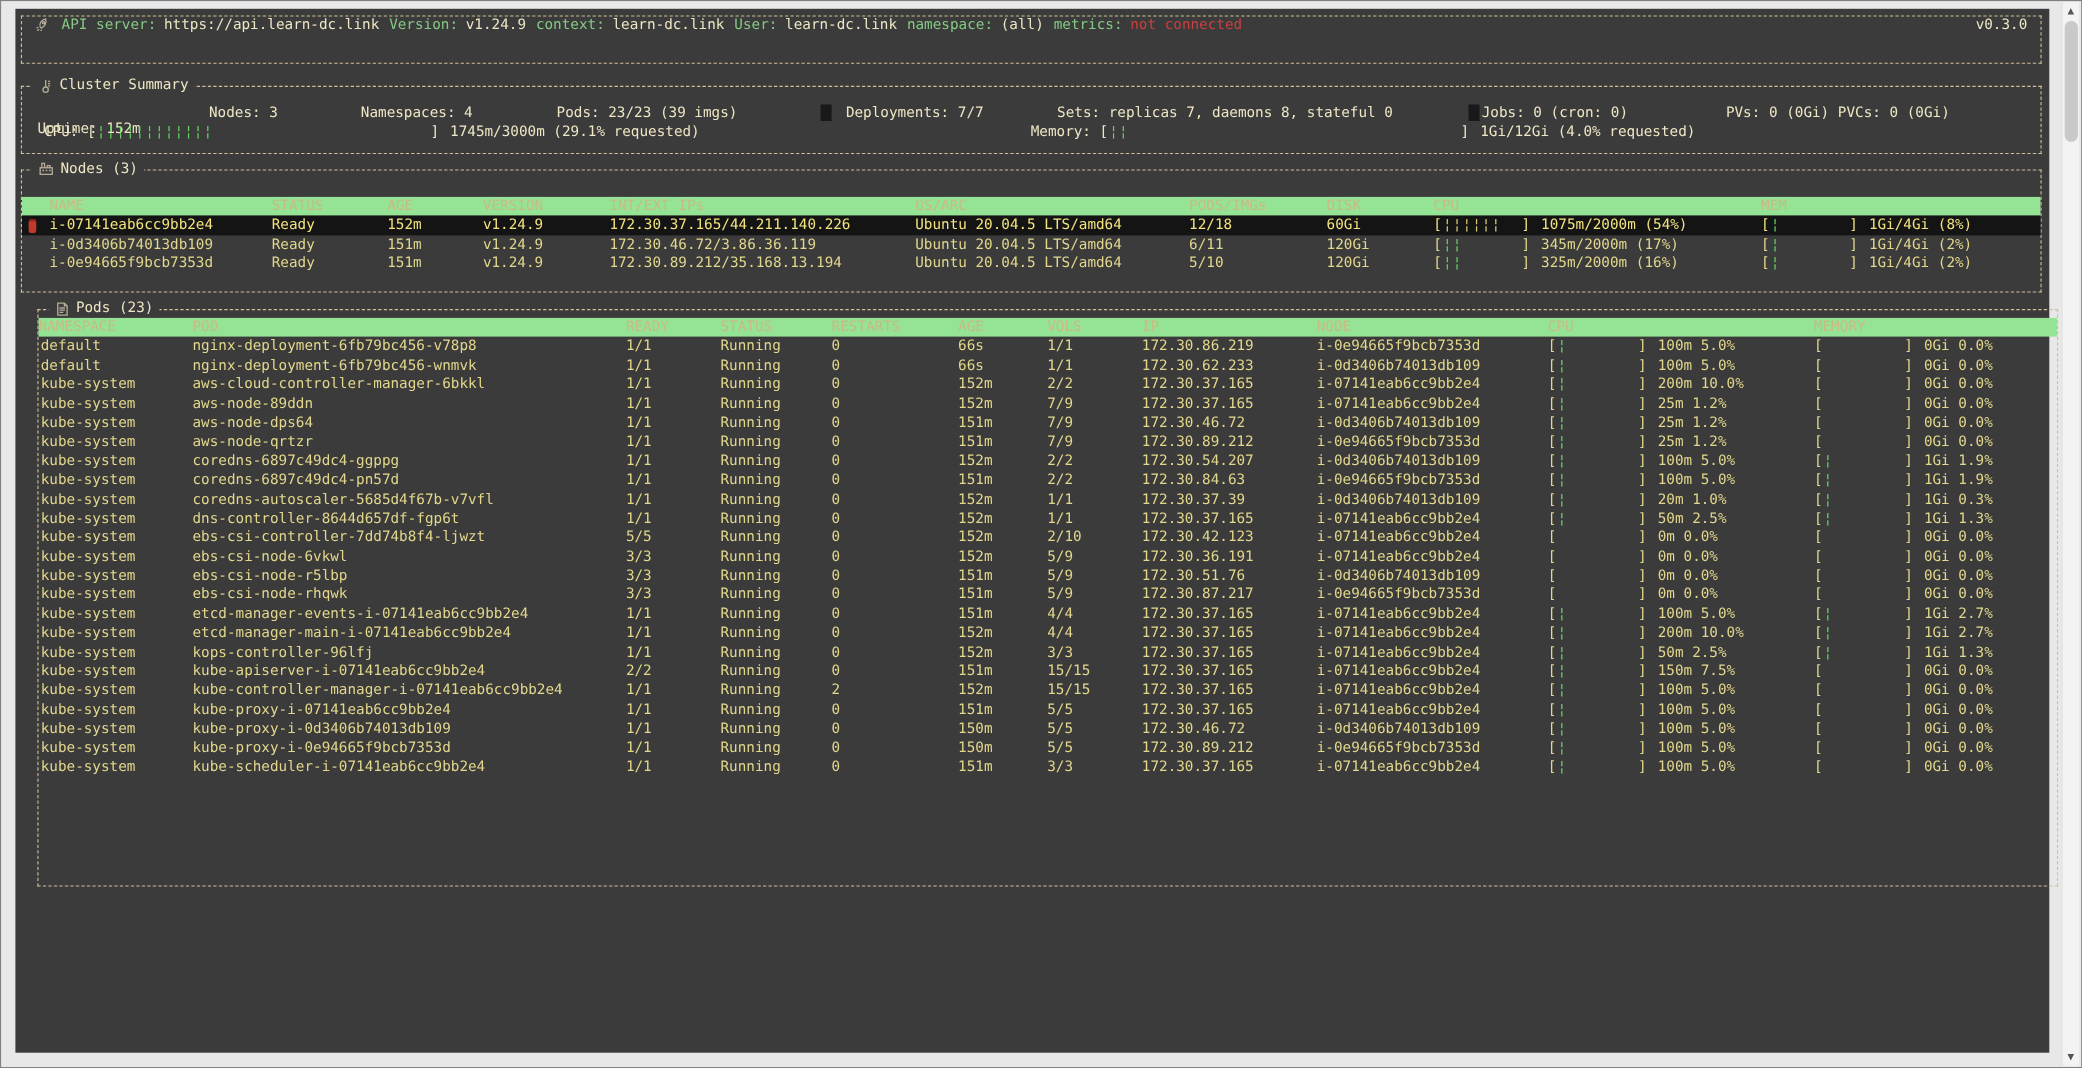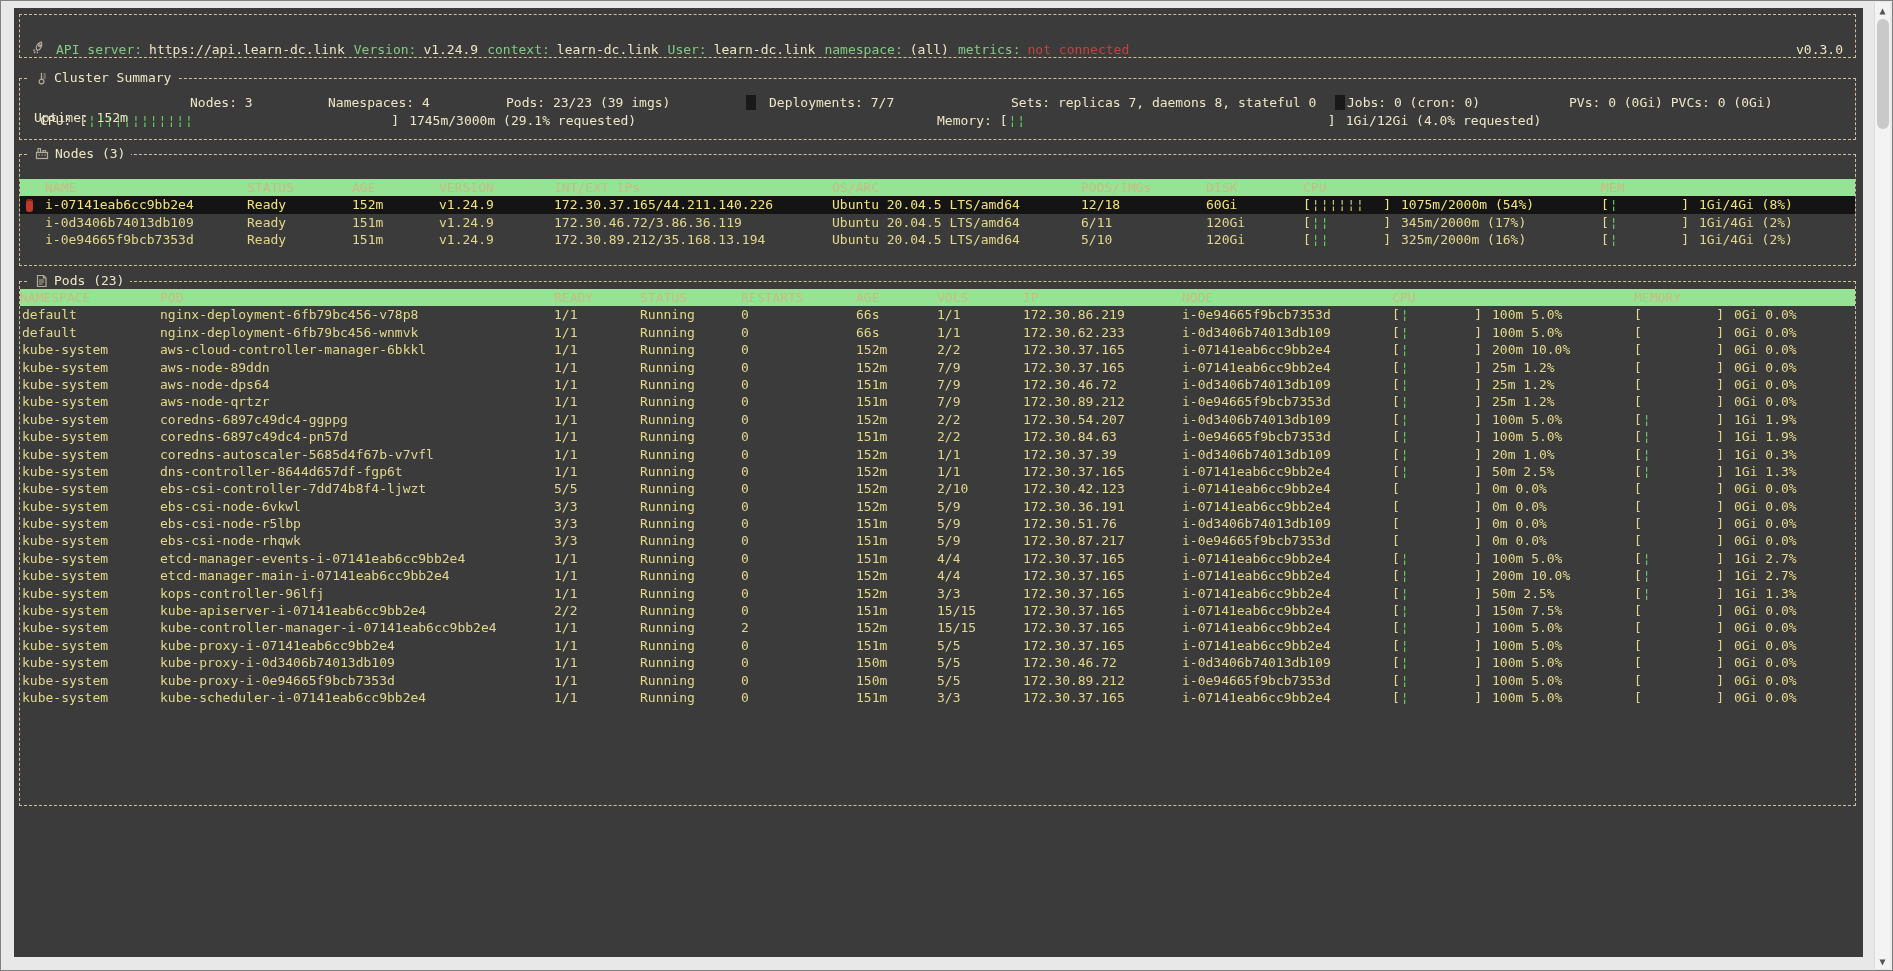--- a/index.html
+++ b/index.html
@@ -13,42 +13,42 @@
        font-family:"DejaVu Sans Mono", monospace;font-size:13px;color:var(--text-cream)}
   .page{position:relative;width:1893px;height:971px;border:1px solid #808080;background:var(--bg-page)}
   .terminal{position:absolute;left:13px;top:7px;width:1849px;height:949px;background:var(--bg-term)}
   .box{position:absolute;border:1px dashed var(--border)}
   .box-title{position:absolute;top:-9px;left:9px;background:var(--bg-term);padding:0 6px;
              display:flex;align-items:center;gap:6px;color:var(--text-cream);white-space:nowrap}
   .box-title svg{display:block}
   .icon-stroke{stroke:#b5ac97;fill:none;stroke-width:1.2}
   
   .box-top{top:6px;left:5px;width:1837px;height:44px}
-  .topbar-line{display:flex;align-items:flex-end;height:100%;padding:0 12px;white-space:nowrap}
+  .topbar-line{display:flex;align-items:flex-start;height:100%;padding:0 12px;white-space:nowrap}
   .topbar-line .kv{margin-right:9px}
   .k{color:var(--key-green)}
   .v{color:var(--text-cream);margin-left:7px}
   .v.alert{color:var(--alert-red)}
   .version{margin-left:auto;color:var(--text-cream)}
   
   .box-summary{top:70px;left:5px;width:1837px;height:62px}
   .abs{position:absolute;white-space:nowrap}
   .cursor-block{position:absolute;width:10px;height:15px;background:#191919}
   
   .gauge{display:inline-flex;white-space:pre}
   .gauge .bars{flex:1;overflow:hidden;color:var(--bar-green);letter-spacing:1px;padding-left:1px}
   .gauge .bars.warn{color:var(--bar-yellow)}
   .g-sum-cpu{width:320px}
   .g-sum-mem{width:336px}
   .g-node{width:88px}
   .g-pod{width:90px}
   .gauge-text{margin-left:10px}
   
   .box-nodes{top:146px;left:5px;width:1837px;height:112px}
-  .box-pods{top:273px;left:5px;width:1837px;height:525px}
+  .box-pods{top:273px;left:20px;width:1837px;height:525px}
   .tbl{width:100%;white-space:nowrap}
   .trow{display:grid;height:17.4px;line-height:17.4px;align-items:center;color:var(--text-yellow)}
   .nodes-grid{grid-template-columns:25px 202px 105px 87px 115px 278px 249px 125px 97px 298px 1fr}
   .pods-grid{grid-template-columns:140px 394px 86px 101px 115px 81px 86px 159px 210px 242px 1fr}
   .thead{background:var(--header-bg);color:var(--header-text)}
   .trow.selected{background:var(--sel-bg);color:var(--sel-text)}
   .cell{overflow:hidden}
   .cell-flex{display:flex;align-items:center}
   .pin{display:inline-block;width:7px;height:13px;border-radius:3px;background:#c0392b;
        margin-left:6px;box-shadow:inset 0 2px 0 #8e2418}
@@ -96,21 +96,21 @@
           </svg>
         </span>
         <span>Cluster Summary</span>
       </div>
       <div>
           <span class="abs" style="left: 14px; top: 31px;">Uptime: 152m</span>
           <span class="abs" style="left: 170px; top: 16px;">Nodes: 3</span>
           <span class="abs" style="left: 308px; top: 16px;">Namespaces: 4</span>
           <span class="abs" style="left: 486px; top: 16px;">Pods: 23/23 (39 imgs)</span>
           <span class="abs" style="left: 737px; top: 16px; margin-left: 12px;">Deployments: 7/7</span>
-          <span class="abs" style="left: 991px; top: 16px;">Sets: replicas 7, daemons 8, stateful 0</span>
+          <span class="abs" style="left: 941px; top: 16px;">Sets: replicas 7, daemons 8, stateful 0</span>
           <span class="abs" style="left: 1327px; top: 16px;">Jobs: 0 (cron: 0)</span>
           <span class="abs" style="left: 1549px; top: 16px;">PVs: 0 (0Gi) PVCs: 0 (0Gi)</span>
         </div>
       <div class="cursor-block" style="left:726px;top:16px"></div>
       <div class="cursor-block" style="left:1315px;top:16px"></div>
       <div class="abs" style="left:20px;top:34px">
         <span>CPU:</span>
         <span class="gauge g-sum-cpu"><span>[</span><span class="bars">¦¦¦¦¦¦¦¦¦¦¦¦</span><span>]</span></span><span class="gauge-text">1745m/3000m (29.1% requested)</span>
       </div>
       <div class="abs" style="left:917px;top:34px">

